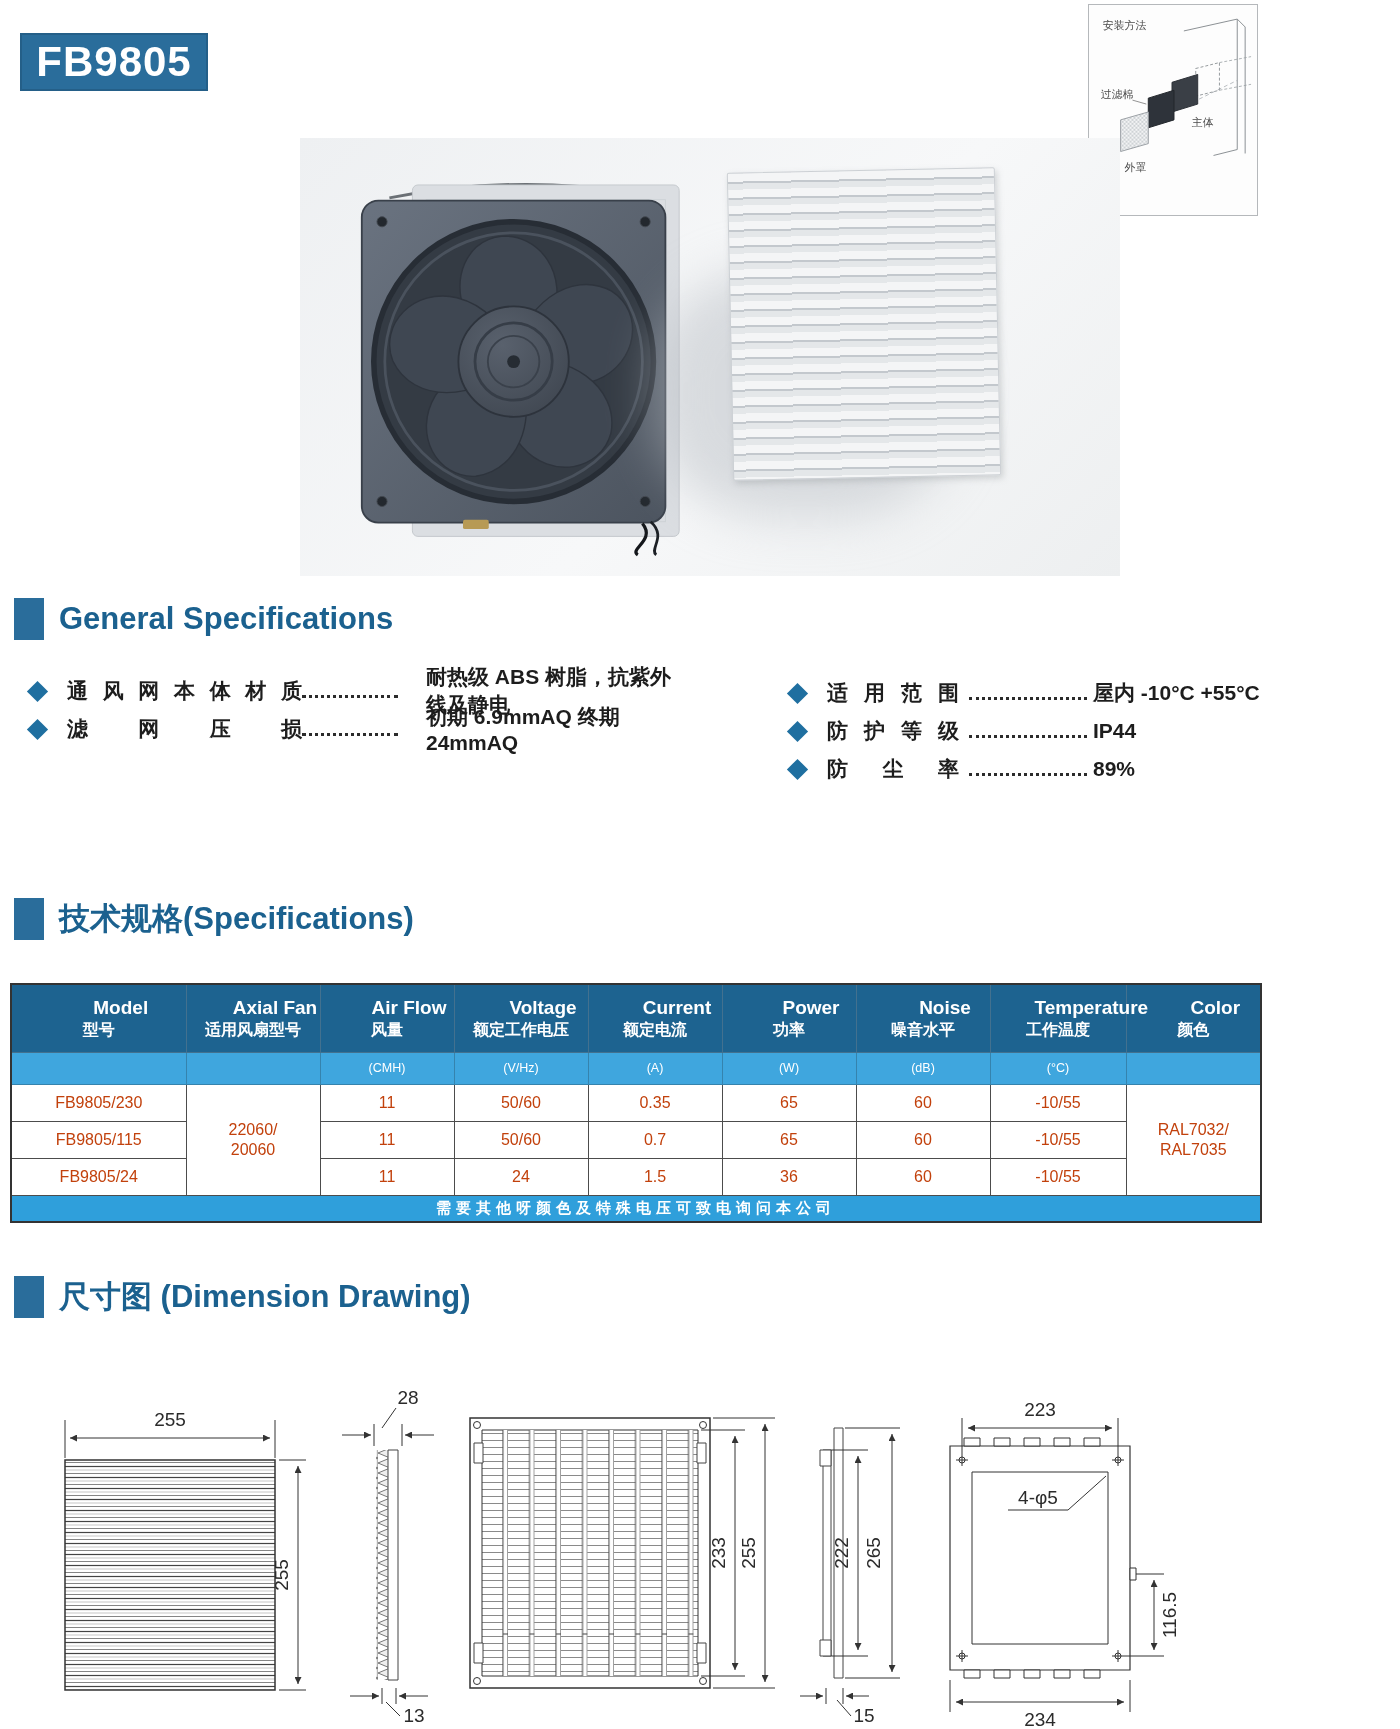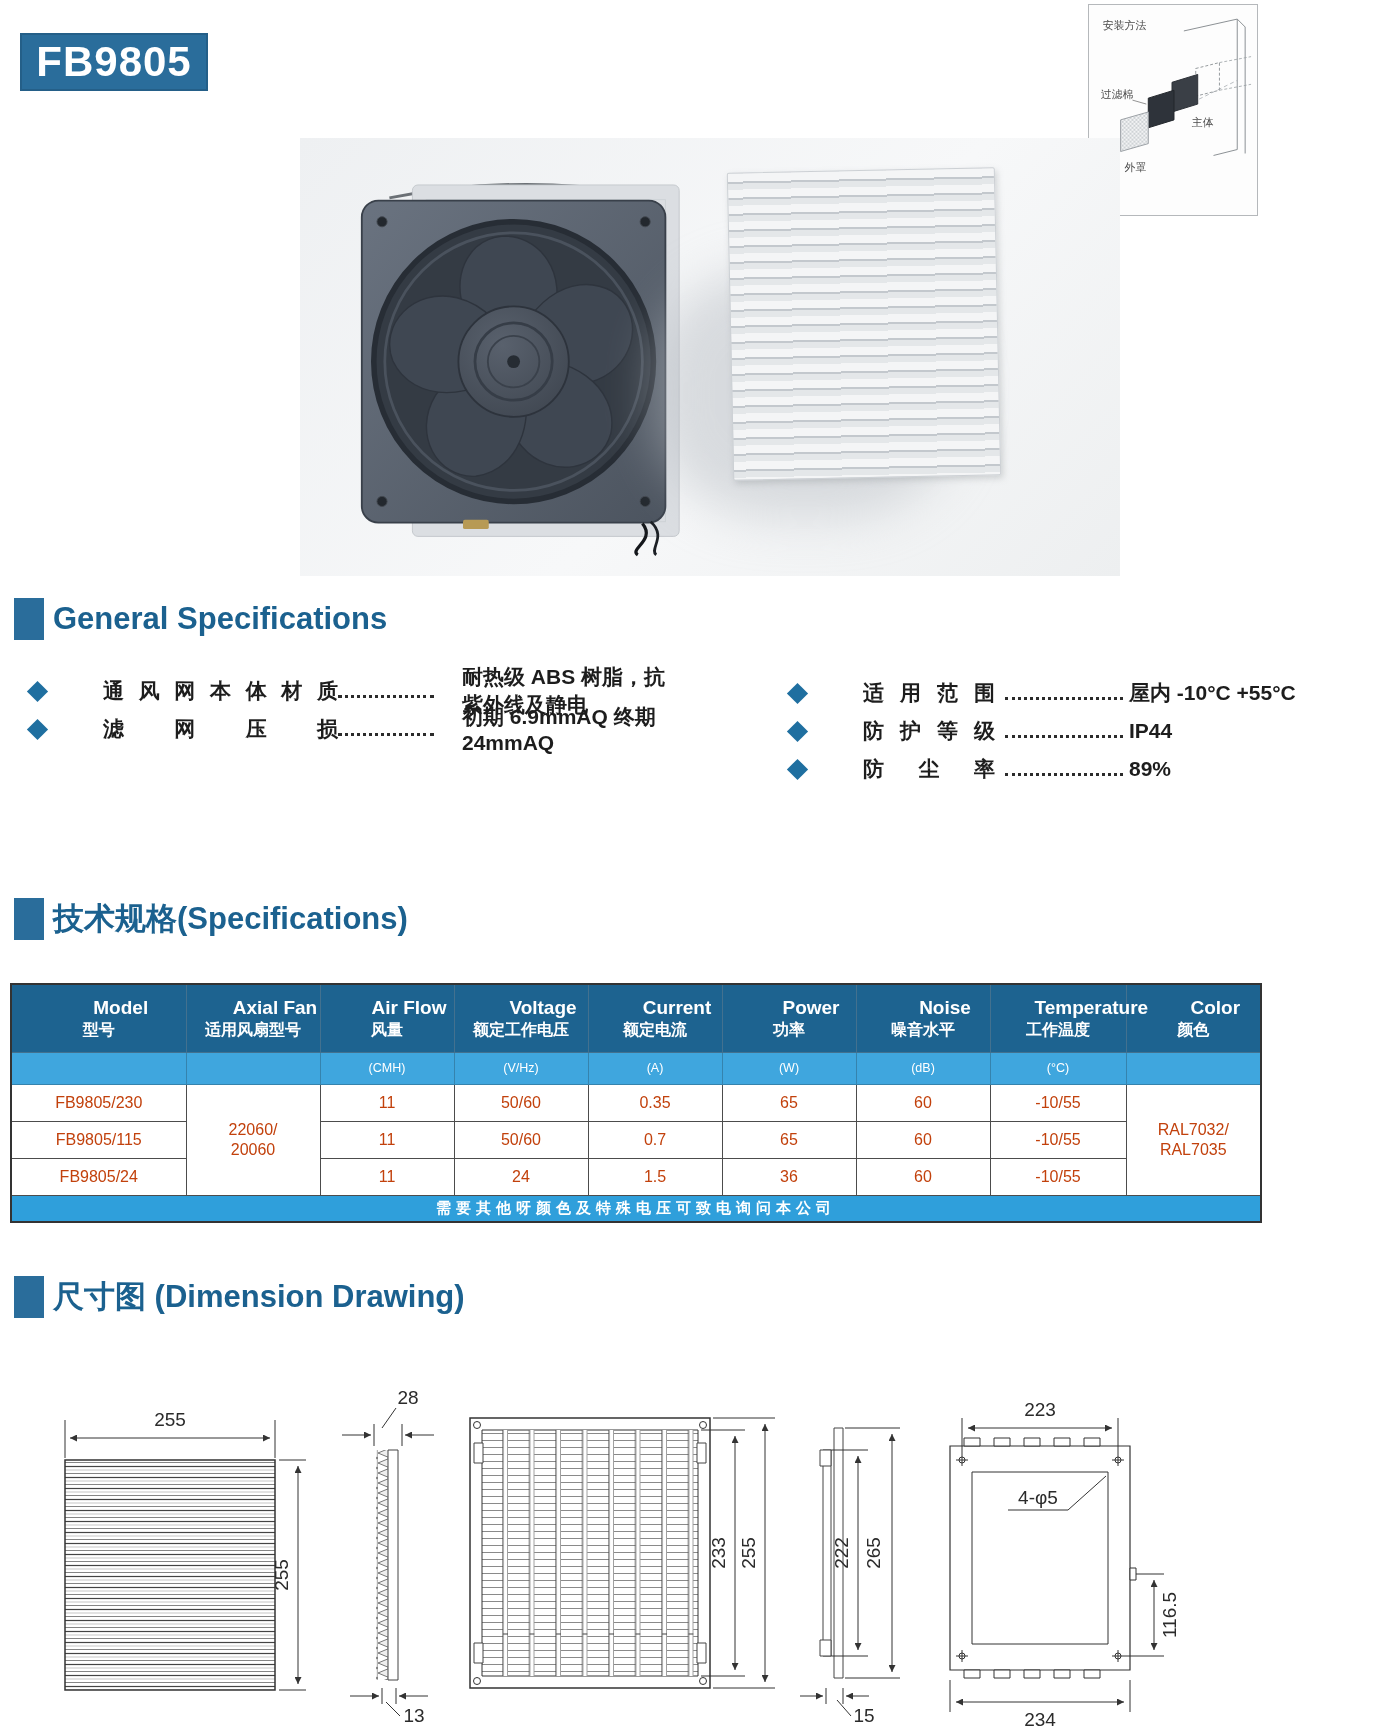--- a/index.html
+++ b/index.html
@@ -36,29 +36,29 @@
     background:#b9bec4; opacity:.5; border-radius:40%; filter:blur(25px);
   }
   .grille {
     position:absolute; left:430px; top:32px; width:268px; height:308px;
     background:repeating-linear-gradient(180deg,#f4f5f6 0 8px,#c3c8cd 8px 10px,#e4e7e9 10px 16px);
     border:1px solid #ccd0d4; border-radius:2px; transform:rotate(-1.2deg);
     box-shadow:2px 3px 6px rgba(140,145,150,.35);
   }
 
   
-  .sec-h { position:absolute; display:flex; align-items:center; gap:9px; }
+  .sec-h { position:absolute; display:flex; align-items:center; gap:15px; }
   .sec-h .sq { width:30px; height:42px; background:#2a6d9b; flex:0 0 auto; }
   .sec-h .t { font-size:31px; font-weight:bold; color:#1b618f; }
 
   
   .spec-col { position:absolute; display:flex; flex-direction:column; }
   .spec-row { display:flex; align-items:center; height:38px; font-size:21px; font-weight:bold; color:#1d1d1d; }
   .diamond { width:15px; height:15px; background:#1f6fa0; transform:rotate(45deg); flex:0 0 auto; margin-right:22px; }
-  .spec-label { display:inline-block; text-align:justify; text-align-last:justify; flex:0 0 auto;margin-left:36px; }
+  .spec-label { display:inline-block; text-align:justify; text-align-last:justify; flex:0 0 auto; }
   .col-left  .spec-label { width:235px; }
   .col-right .spec-label { width:132px; }
   .dots { flex:0 0 auto; height:13px; border-bottom:3px dotted #2b2b2b; }
   .col-left  .dots { width:96px;  margin-right:28px; }
   .col-right .dots { width:118px; margin-right:6px; margin-left:10px; }
 
   
   .tablewrap { position:absolute; left:10px; top:983px; width:1252px; }
   table { width:100%; border-collapse:collapse; border:2px solid #333; table-layout:fixed; }
   th,td { border:1px solid #4c4c4c; text-align:center; vertical-align:middle; }

